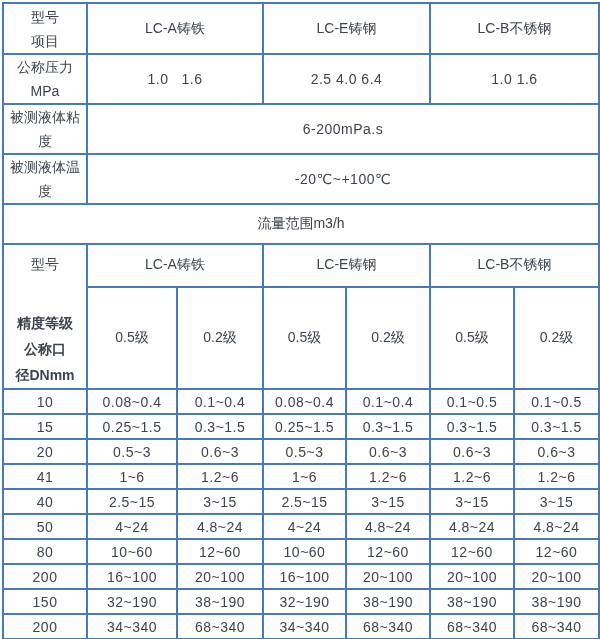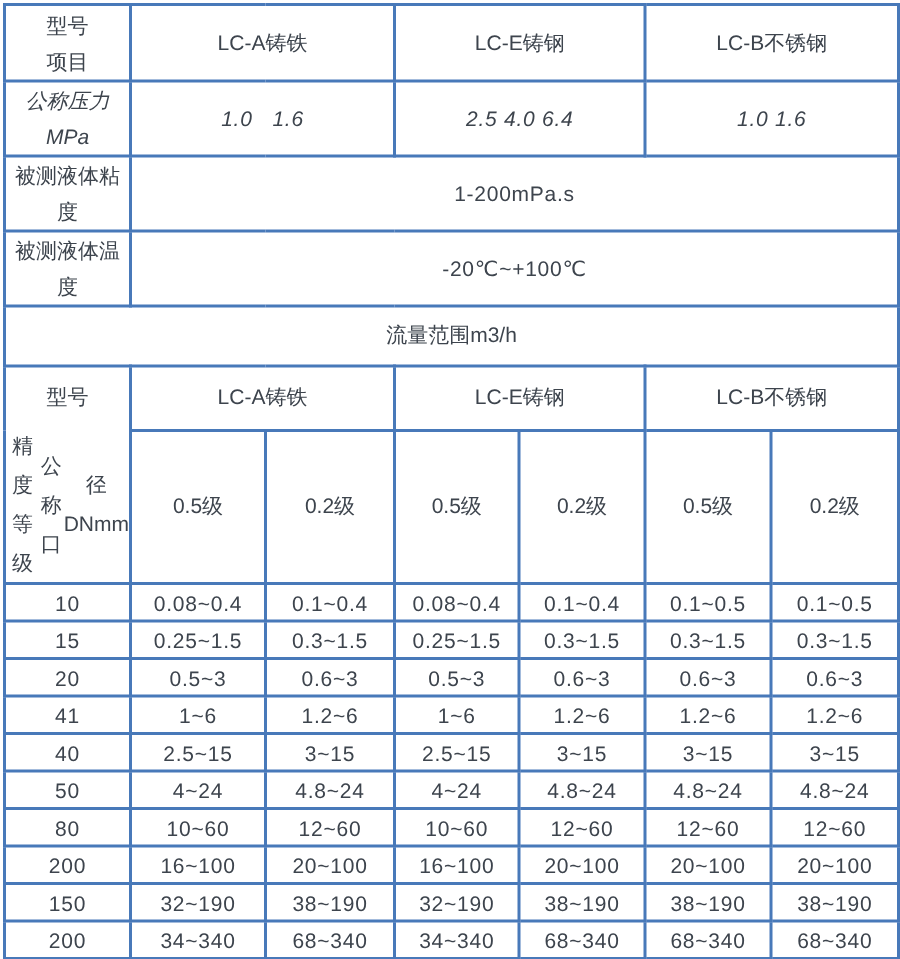--- a/index.html
+++ b/index.html
@@ -24,21 +24,21 @@
     border: 2px solid var(--border);
     text-align: center;
     vertical-align: middle;
     padding: 0;
     font-size: 14px;
     color: var(--text);
     background: var(--background);
     overflow: hidden;
   }
   .r1 { height: 51px; }
-  .r2 { height: 49px; font-style: italic; }
+  .r2 { height: 49px; }
   .r3 { height: 49px; margin-left: 25px; }
   .r4 { height: 48px; }
   .r5 { height: 40px; }
   .r6 { height: 42px; }
   .r7 { height: 101px; }
   .rd { height: 25px; padding-left: 40px; }
   .label-cell div { line-height: 24px; }
   .num { font-size: 13px; letter-spacing: 0.5px; }
   .corner2 {
     height: 143px;
@@ -47,24 +47,25 @@
   }
   .corner2-top {
     height: 40px;
     display: flex;
     align-items: center;
     justify-content: center;
   }
   .corner2-bottom {
     flex: 1;
     display: flex;
-    flex-direction: row;
+    flex-direction: column;
     align-items: center;
     justify-content: flex-end;
     line-height: 26px;
+    font-weight: bold;
   }
 </style>
 </head>
 <body>
 
 <table class="spec">
   <colgroup>
     <col style="width:84px">
       <col style="width:90px">
       <col style="width:86px">
@@ -93,21 +94,21 @@
     <td colspan="2" class="num">1.0&nbsp;&nbsp;&nbsp;1.6</td>
     <td colspan="2" class="num">2.5 4.0 6.4</td>
     <td colspan="2" class="num">1.0 1.6</td>
   </tr>
 
   <tr class="r3">
     <td class="label-cell">
       <div>被测液体粘</div>
       <div>度</div>
     </td>
-    <td colspan="6" class="num">1-200mPa.s</td>
+    <td colspan="6" class="num">6-200mPa.s</td>
   </tr>
 
   <tr class="r4">
     <td class="label-cell">
       <div>被测液体温</div>
       <div>度</div>
     </td>
     <td colspan="6" class="num">-20℃~+100℃</td>
   </tr>
 

